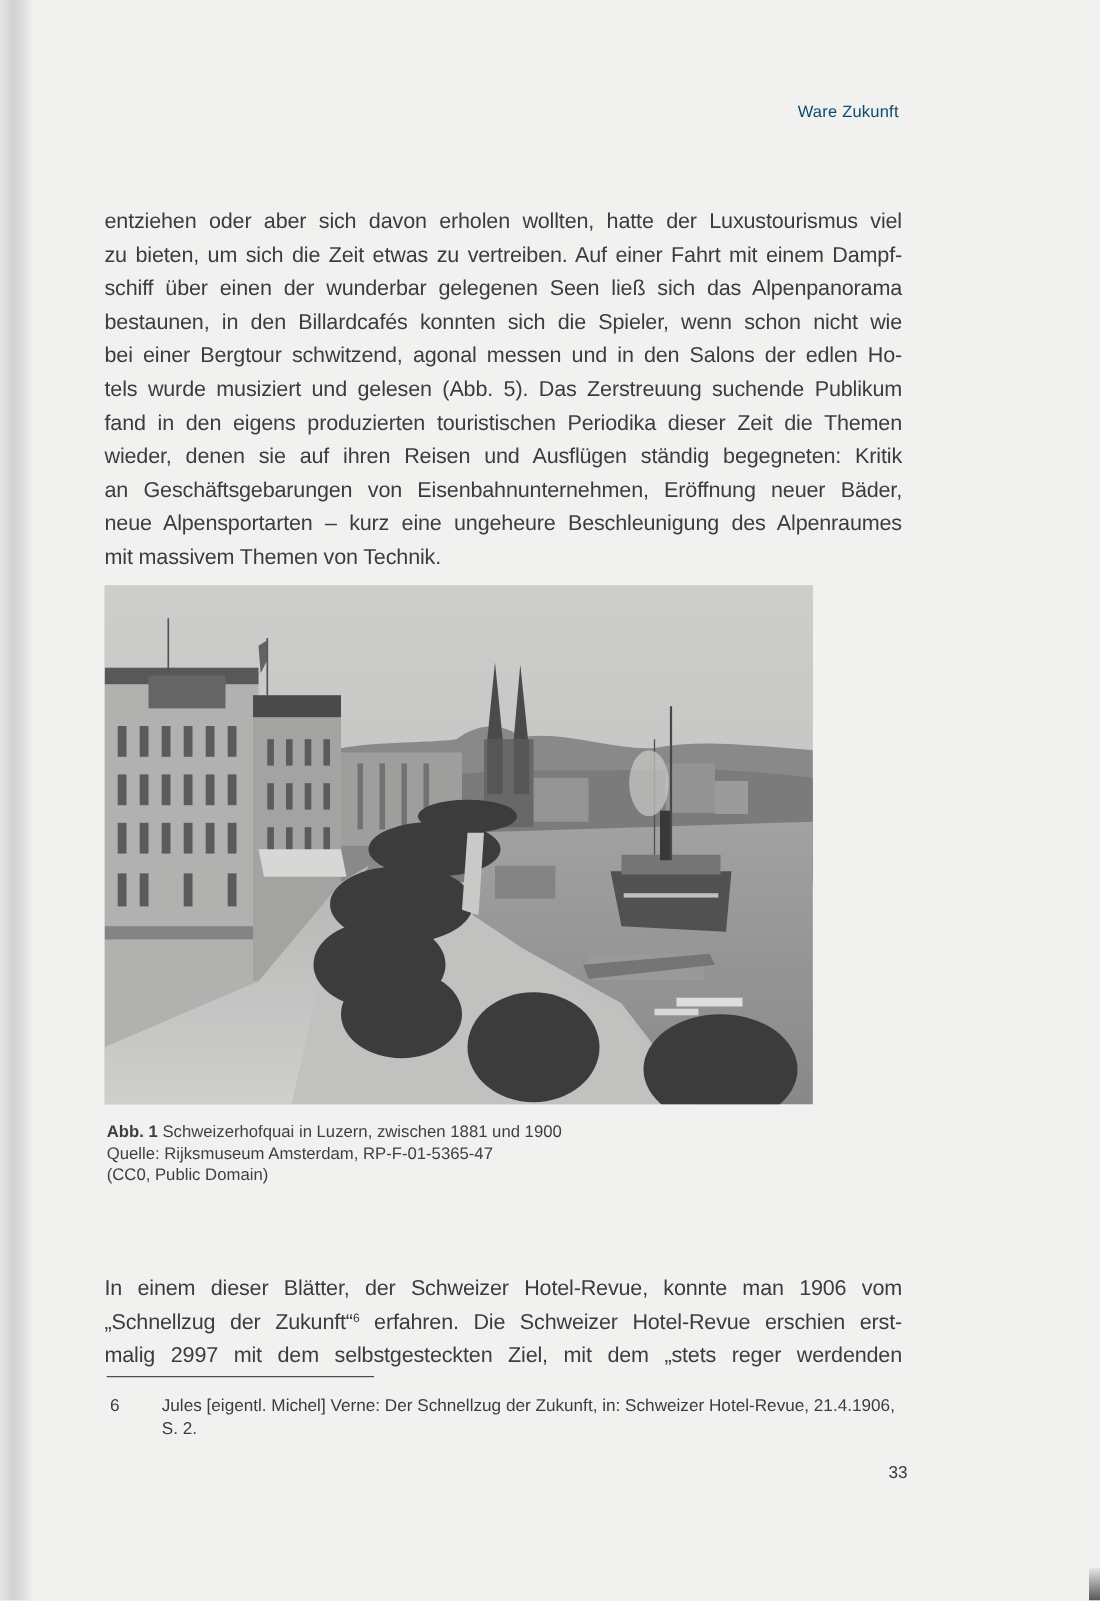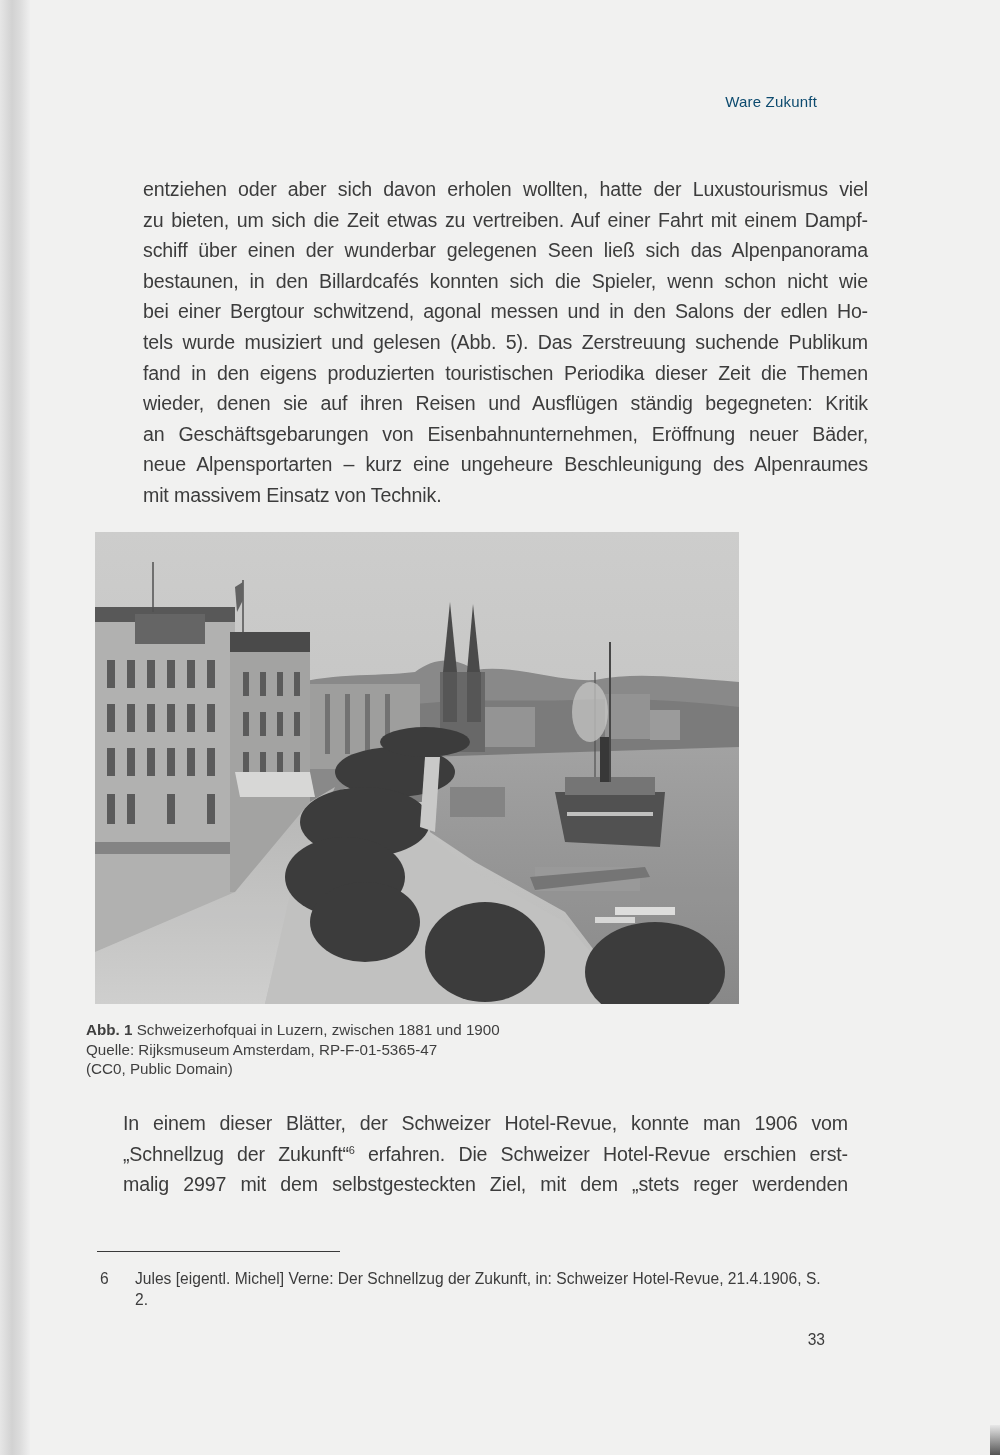--- a/index.html
+++ b/index.html
@@ -52,37 +52,37 @@
     }
     .body-text .line {
       display: block;
       text-align: justify;
       text-align-last: justify;
       white-space: nowrap;
     }
     .body-text .line.last {
       text-align-last: left;
     }
-    #para1 { top: 174px; margin-left: 48px; }
-    #para2 { top: 1108px; margin-left: 28px; }
+    #para1 { top: 186px; }
+    #para2 { top: 1156px; }
 
     .figure {
       position: absolute;
       left: 95px;
       top: 532px;
       width: 644px;
       height: 472px;
       overflow: hidden;
       background: #cfcfcf;
     }
     .figure svg { display: block; }
 
     .caption {
       position: absolute;
-      left: 86px;
+      left: 97px;
       top: 1020px;
       font-size: 15.2px;
       line-height: 19.6px;
       color: #3f3f3f;
     }
     .caption .bold { font-weight: bold; }
 
     .footnote-rule {
       position: absolute;
       left: 97px;
@@ -99,21 +99,21 @@
       font-size: 15.6px;
       line-height: 21px;
       color: #3c3c3c;
     }
     .footnote .num {
       position: absolute;
       left: 5px;
       top: 0;
     }
     .footnote .fn-text {
-      margin-left: 40px;
+      margin-left: 52px;
       display: block;
     }
     .page-number {
       position: absolute;
       right: 175px;
       top: 1331px;
       font-size: 15.6px;
       color: #3c3c3c;
     }
     sup.fnref {
@@ -136,21 +136,21 @@
     <span class="line">entziehen oder aber sich davon erholen wollten, hatte der Luxustourismus viel</span>
     <span class="line">zu bieten, um sich die Zeit etwas zu vertreiben. Auf einer Fahrt mit einem Dampf-</span>
     <span class="line">schiff über einen der wunderbar gelegenen Seen ließ sich das Alpenpanorama</span>
     <span class="line">bestaunen, in den Billardcafés konnten sich die Spieler, wenn schon nicht wie</span>
     <span class="line">bei einer Bergtour schwitzend, agonal messen und in den Salons der edlen Ho-</span>
     <span class="line">tels wurde musiziert und gelesen (Abb. 5). Das Zerstreuung suchende Publikum</span>
     <span class="line">fand in den eigens produzierten touristischen Periodika dieser Zeit die Themen</span>
     <span class="line">wieder, denen sie auf ihren Reisen und Ausflügen ständig begegneten: Kritik</span>
     <span class="line">an Geschäftsgebarungen von Eisenbahnunternehmen, Eröffnung neuer Bäder,</span>
     <span class="line">neue Alpensportarten – kurz eine ungeheure Beschleunigung des Alpenraumes</span>
-    <span class="line last">mit massivem Einsatz von Technik.</span>
+    <span class="line last">mit massivem Themen von Technik.</span>
   </div>
 
   <div class="figure">
     <svg width="644" height="472" viewBox="0 0 644 472" aria-label="Historic black-and-white photograph of the Schweizerhofquai in Lucerne with hotels, tree-lined promenade, twin-spired church, and a paddle steamer at the pier">
       <defs>
         <linearGradient id="sky" x1="0" y1="0" x2="0" y2="1">
           <stop offset="0" stop-color="#d6d6d5"></stop>
           <stop offset="1" stop-color="#c4c4c3"></stop>
         </linearGradient>
         <linearGradient id="water" x1="0" y1="0" x2="0" y2="1">

